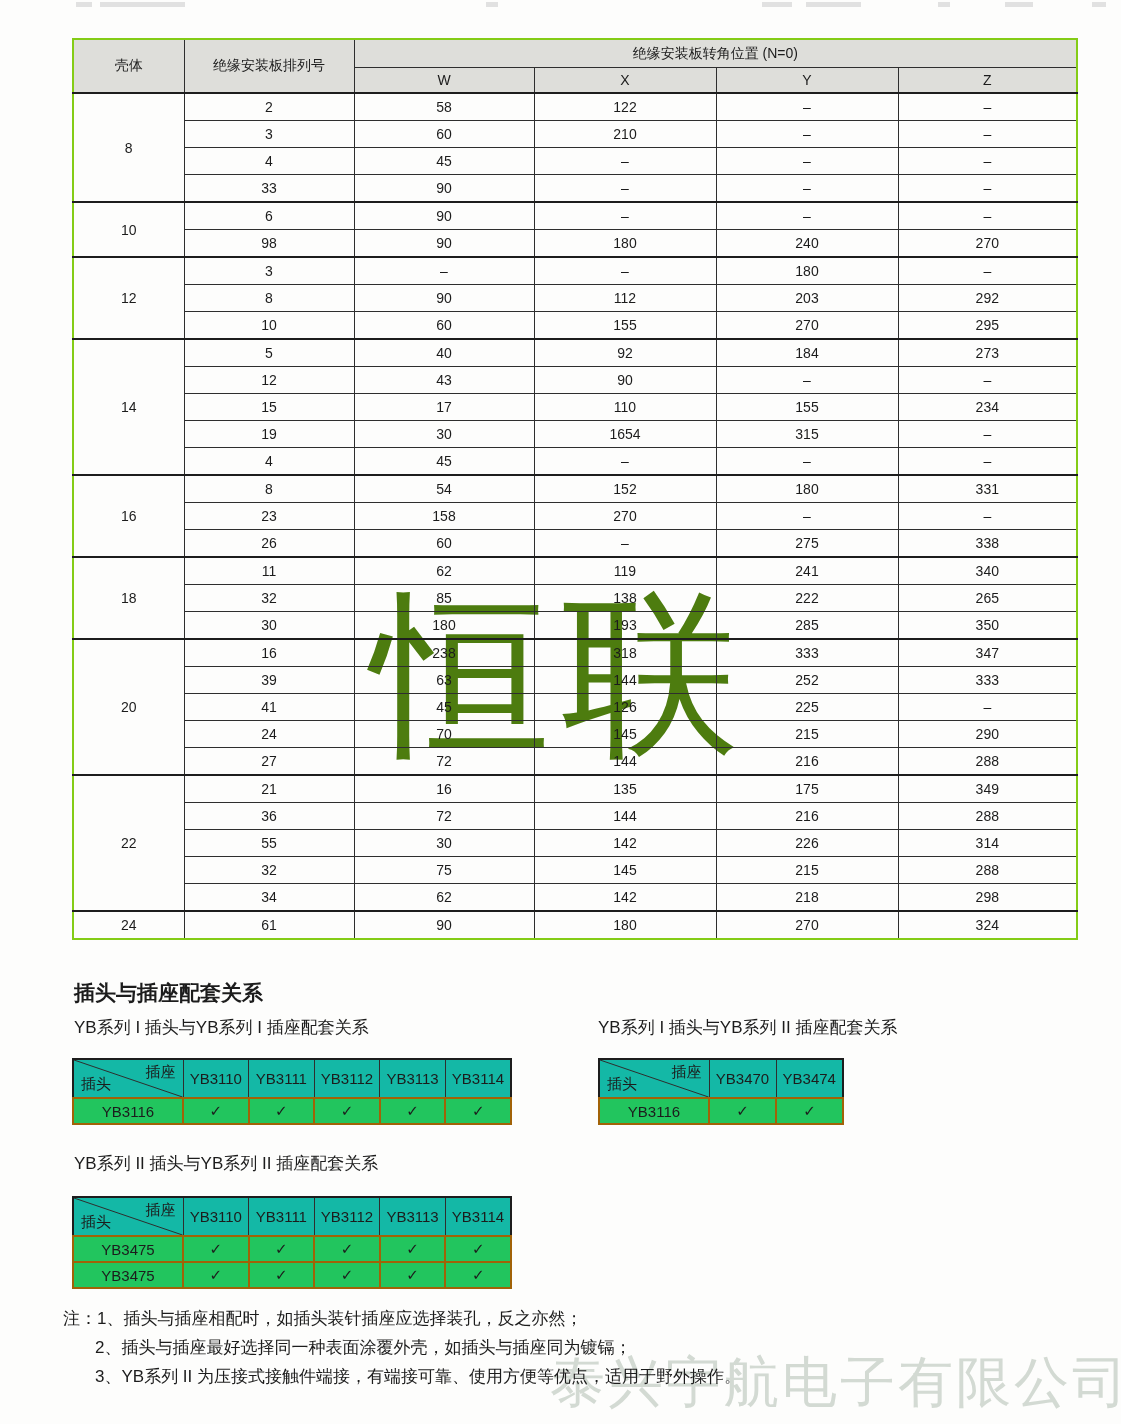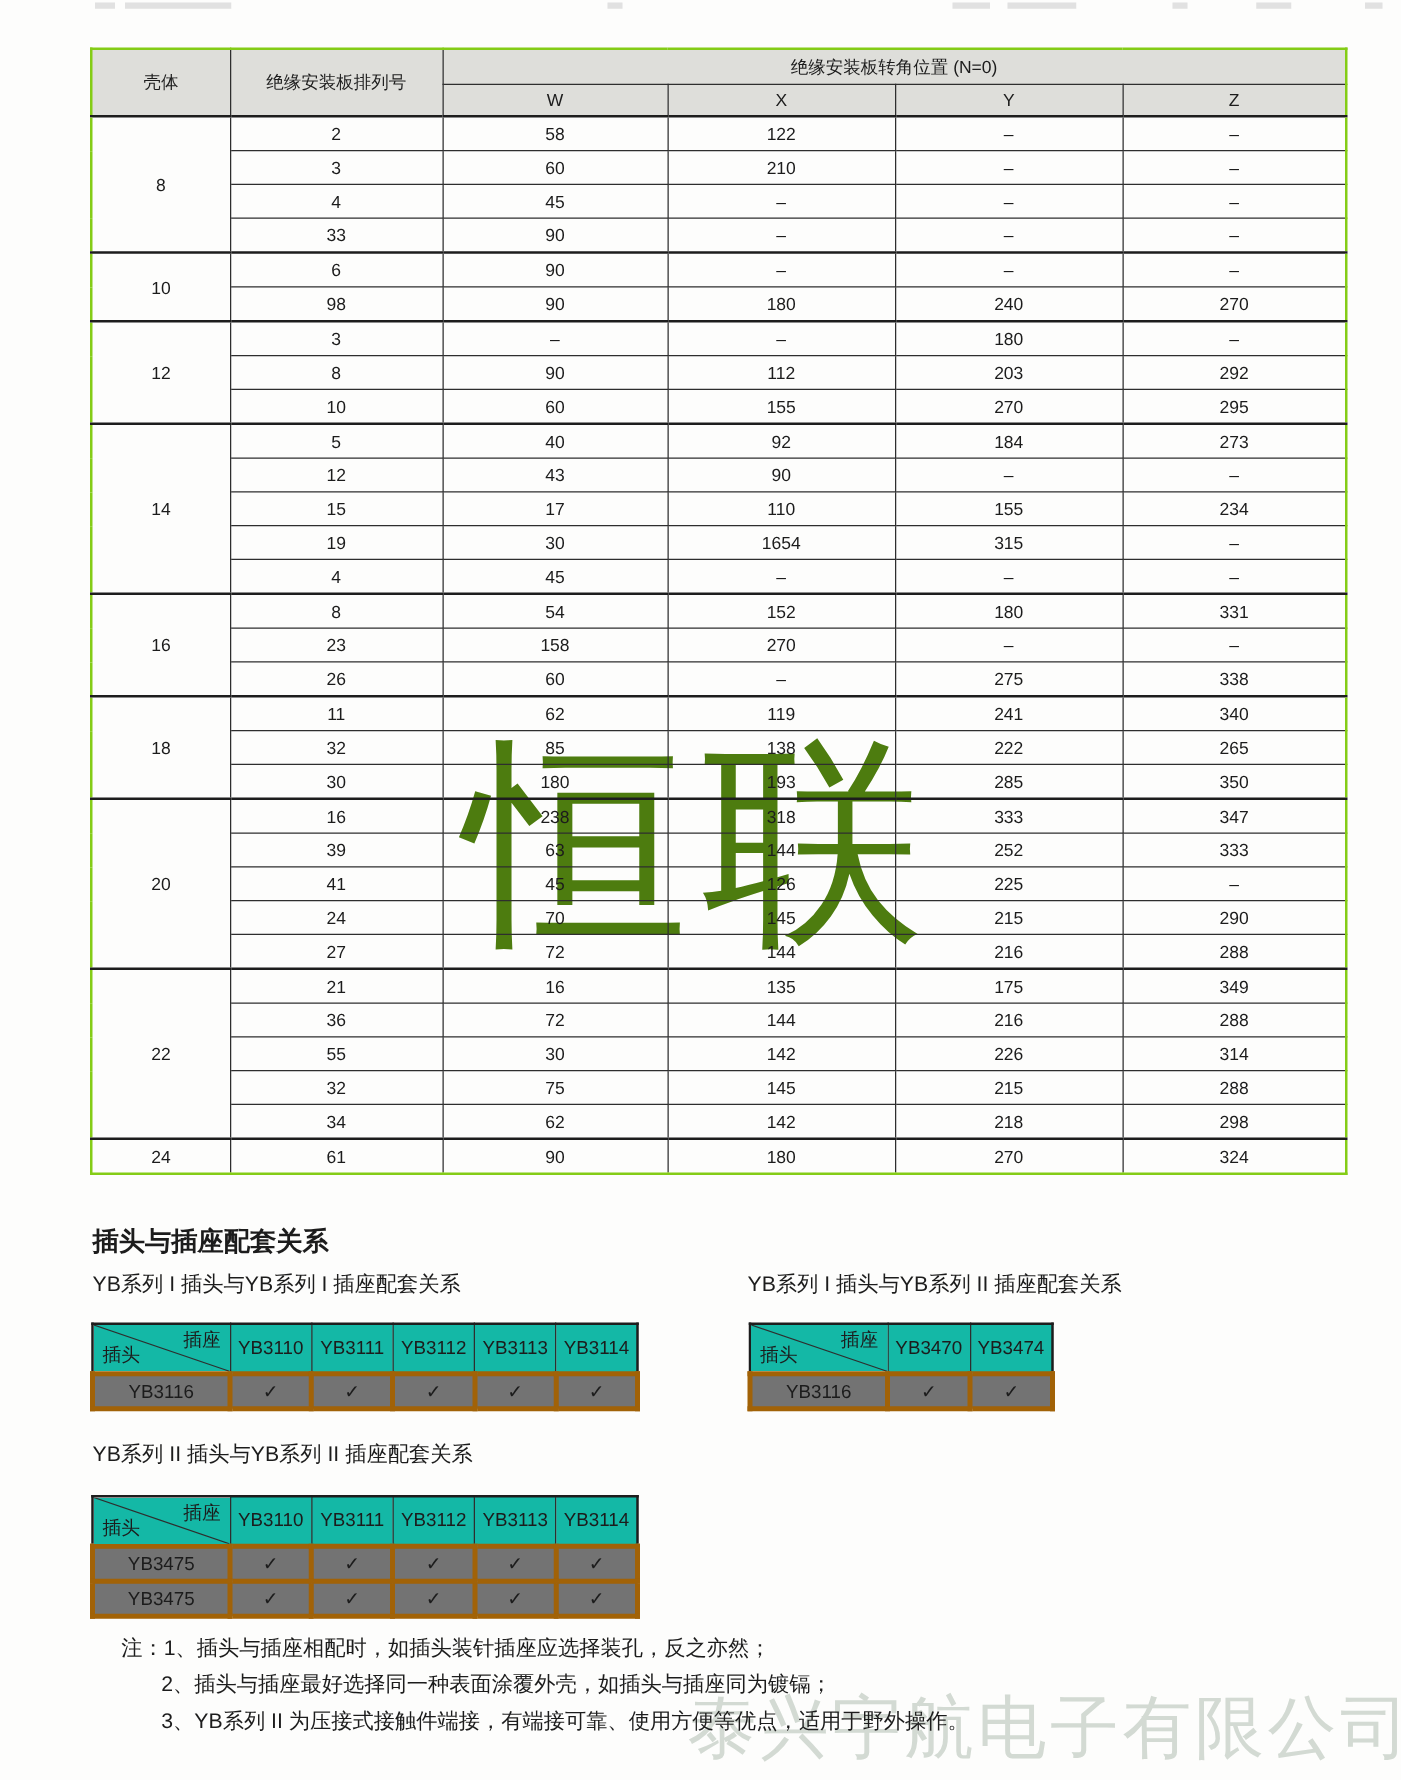--- a/index.html
+++ b/index.html
@@ -34,30 +34,30 @@
   .sub2{left:74px;top:1152px;}
 
   
   table.match{position:absolute;border-collapse:collapse;table-layout:fixed;z-index:1;
               font-size:15px;border:2px solid #1d1d1d;}
   #match0{left:72px;top:1058px;width:440px;}
   #match1{left:598px;top:1058px;width:246px;}
   #match2{left:72px;top:1196px;width:440px;}
   table.match th{background:#14b8a6;border:1px solid #2e2e2e;height:37px;font-weight:normal;
                  text-align:center;padding:0;}
-  table.match td{background:#737373;border:4px solid #a16207;height:24px;text-align:center;padding:0;}
+  table.match td{background:#22c55e;border:2px solid #a16207;height:24px;text-align:center;padding:0;}
   .corner{position:relative;}
   .corner svg{position:absolute;left:0;top:0;width:100%;height:100%;display:block;}
   .corner svg line{stroke:#2e2e2e;stroke-width:1;vector-effect:non-scaling-stroke;}
   .corner .ct{position:absolute;top:3px;right:7px;font-size:15px;}
   .corner .cb{position:absolute;bottom:3px;left:7px;font-size:15px;}
 
   
   .notes{position:absolute;left:63px;top:1304px;font-size:17px;line-height:29px;z-index:2;}
-  .note-line{white-space:nowrap;margin-left:34px;}
+  .note-line{white-space:nowrap;}
   .note-line.indent{padding-left:32px;}
 </style>
 </head>
 <body>
 
 <div class="page">
 
   <div class="rem" style="left:76px;width:16px;"></div>
   <div class="rem" style="left:100px;width:85px;"></div>
   <div class="rem" style="left:486px;width:12px;"></div>

